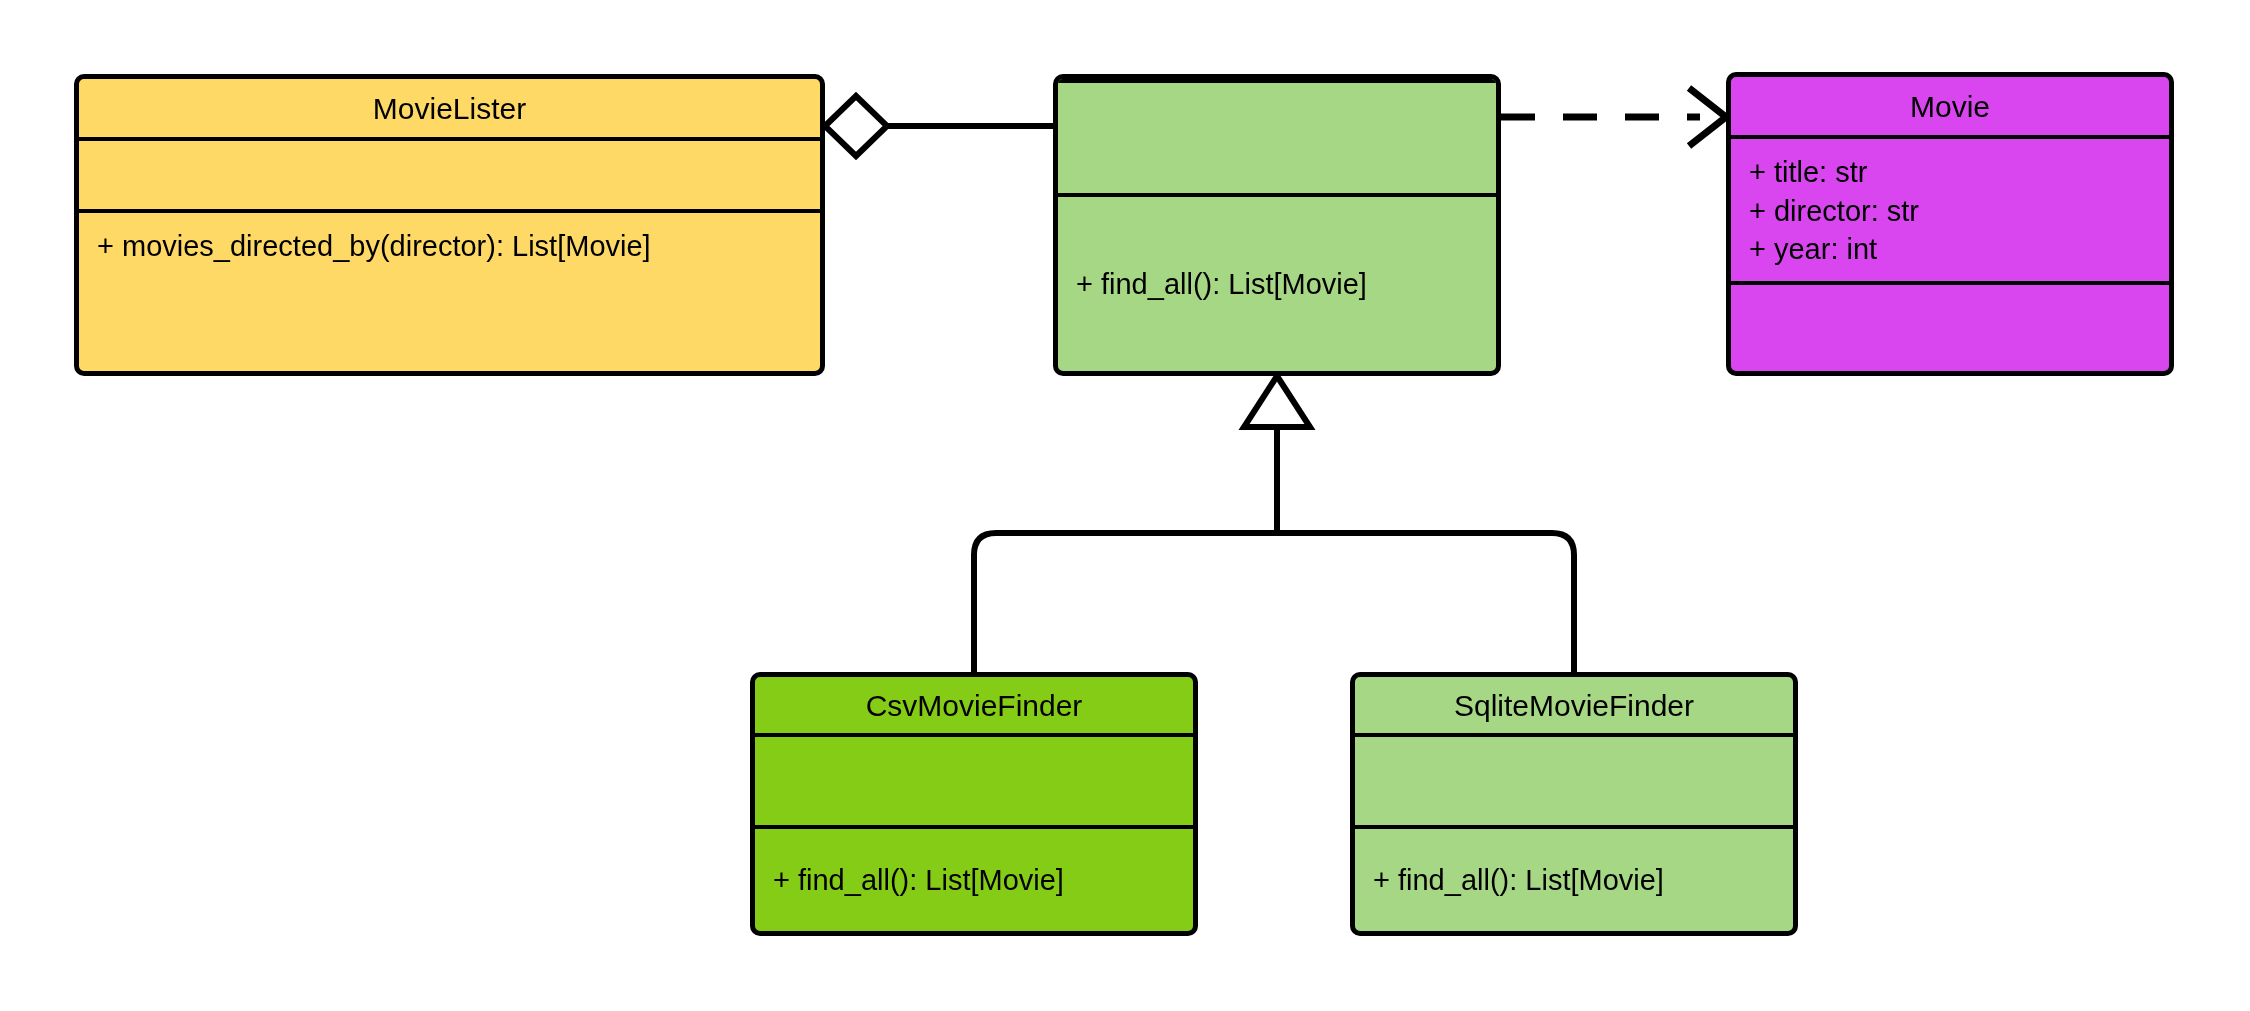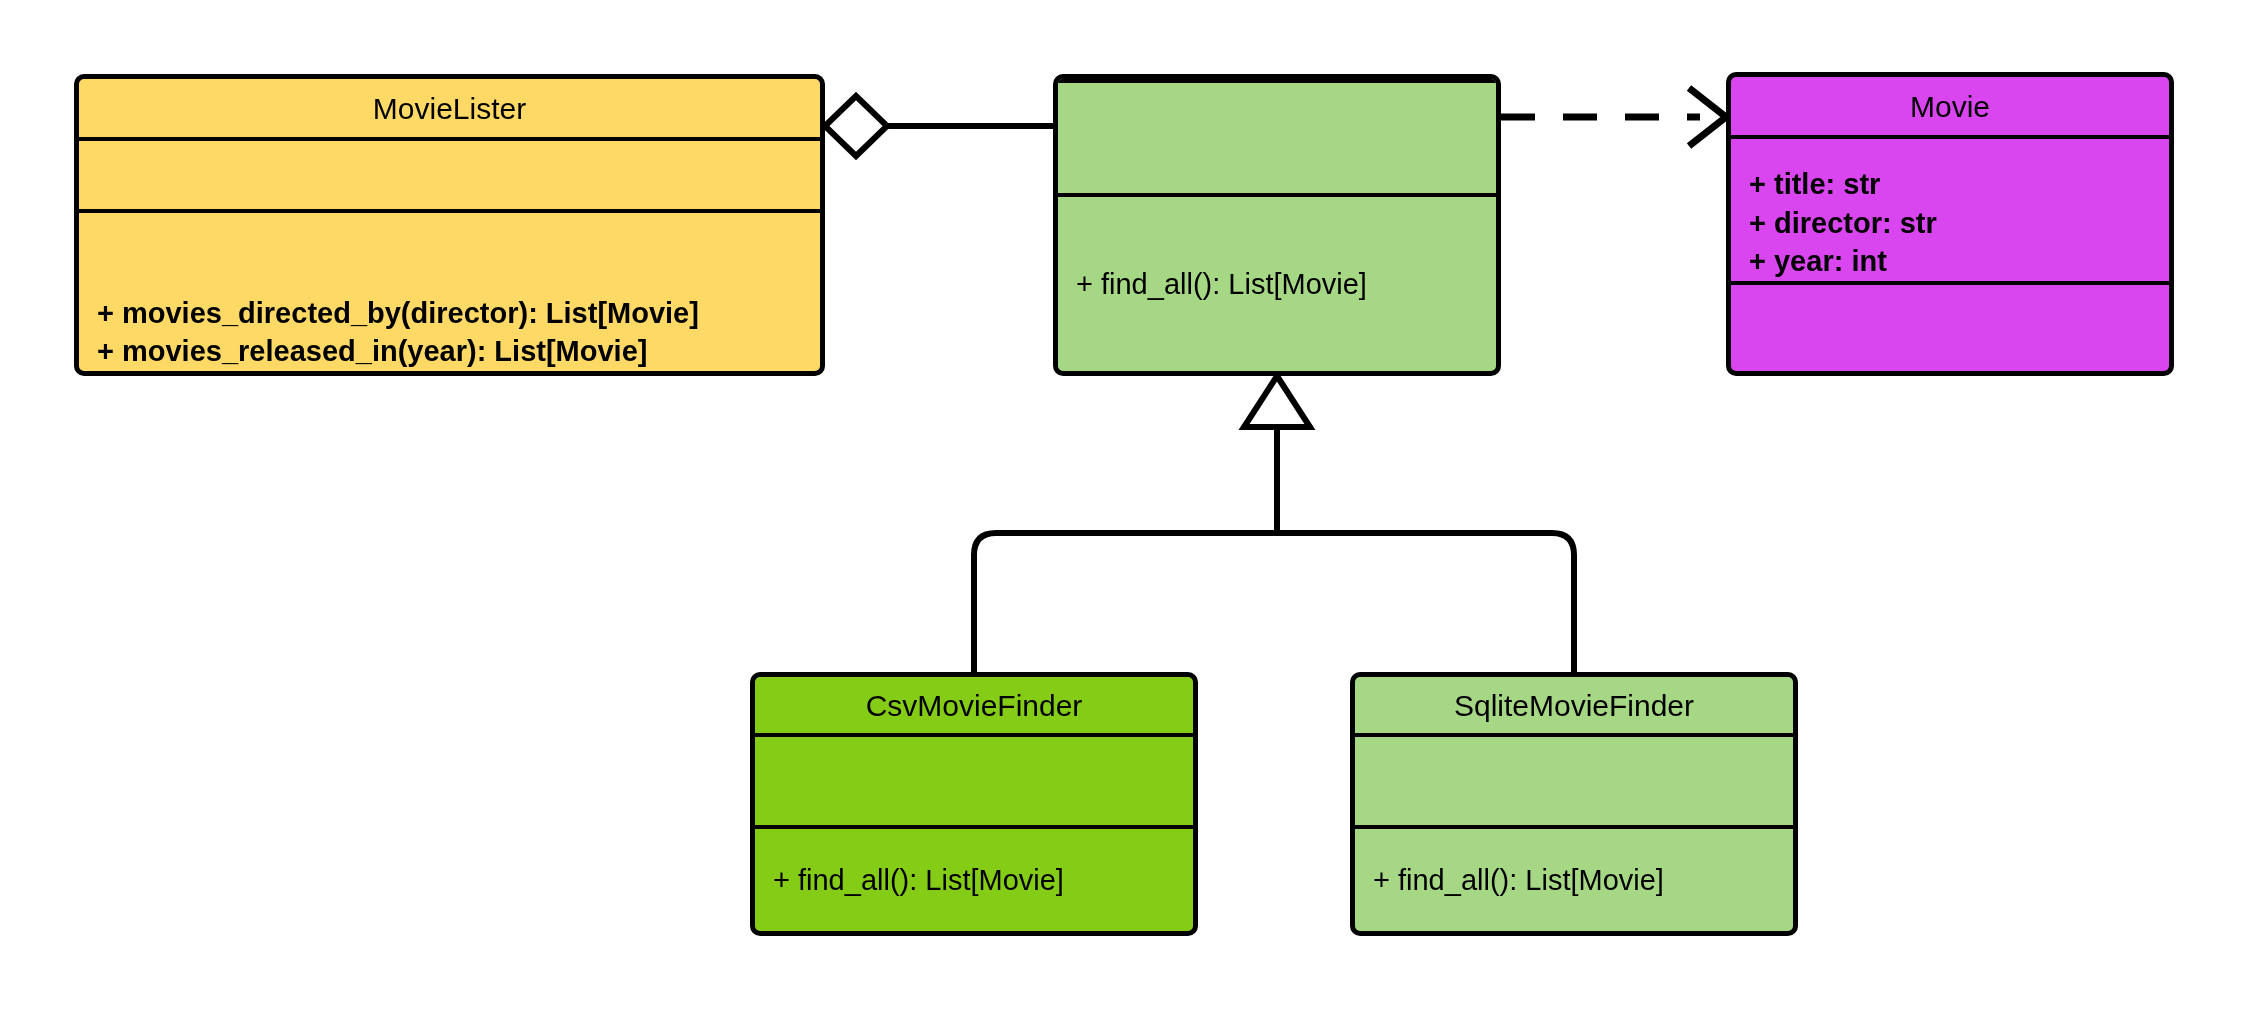--- a/index.html
+++ b/index.html
@@ -52,23 +52,22 @@
     white-space: nowrap;
   }
   .member-list {
     display: flex;
     flex-direction: column;
     justify-content: center;
     padding-left: 18px;
     padding-right: 12px;
   }
   .member-list.top-aligned {
-    justify-content: flex-end;
-    padding-top: 24px;
-    font-weight: bold;
+    justify-content: flex-start;
+    padding-top: 14px;
   }
   .member-row {
     font-size: 29px;
     color: #000000;
     line-height: 1.33;
     white-space: nowrap;
   }
   .empty-compartment {
     flex: 0 0 auto;
   }
@@ -100,21 +99,20 @@
 
       <polygon points="1277,376 1310,427 1244,427" fill="#ffffff" stroke="#000000" stroke-width="6" stroke-linejoin="miter"></polygon>
     </g>
   </svg>
 
   <div class="uml-class" style="left:74px; top:74px; width:751px; height:302px; background:#ffd966;">
     <div class="compartment class-name" style="height:58px;">MovieLister</div>
     <div class="compartment divider empty-compartment" style="height:72px;"></div>
     <div class="compartment divider member-list top-aligned" style="flex:1 1 auto;">
       <div class="member-row">+ movies_directed_by(director): List[Movie]</div>
-      <div class="member-row">+ movies_released_in(year): List[Movie]</div>
     </div>
   </div>
 
   <div class="uml-class" style="left:1053px; top:74px; width:448px; height:302px; background:#a6d785;">
     <div class="compartment divider empty-compartment" style="height:114px;"></div>
     <div class="compartment divider member-list" style="flex:1 1 auto;">
       <div class="member-row">+ find_all(): List[Movie]</div>
     </div>
   </div>
 

